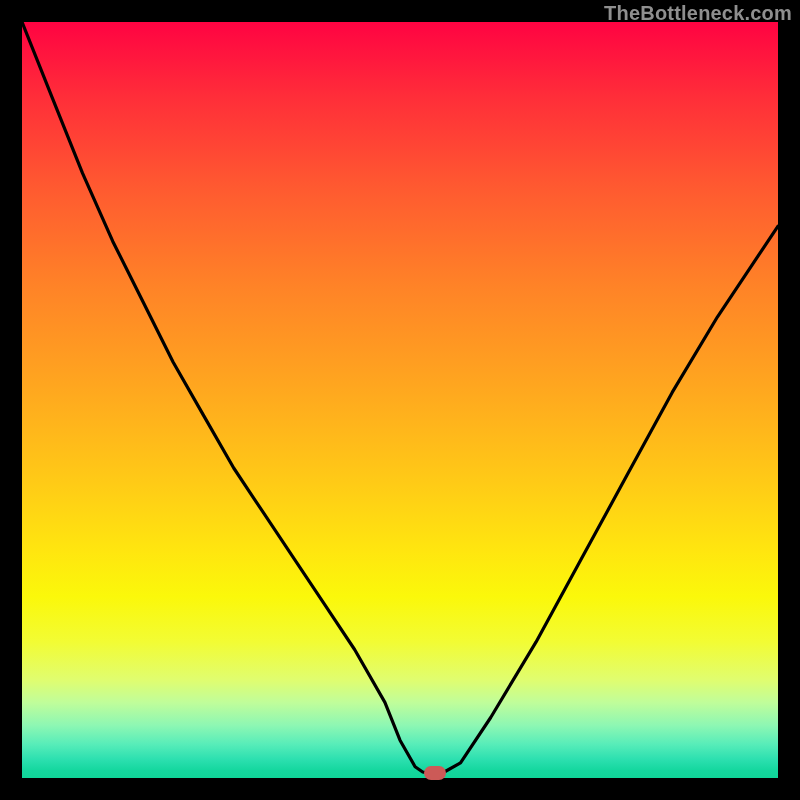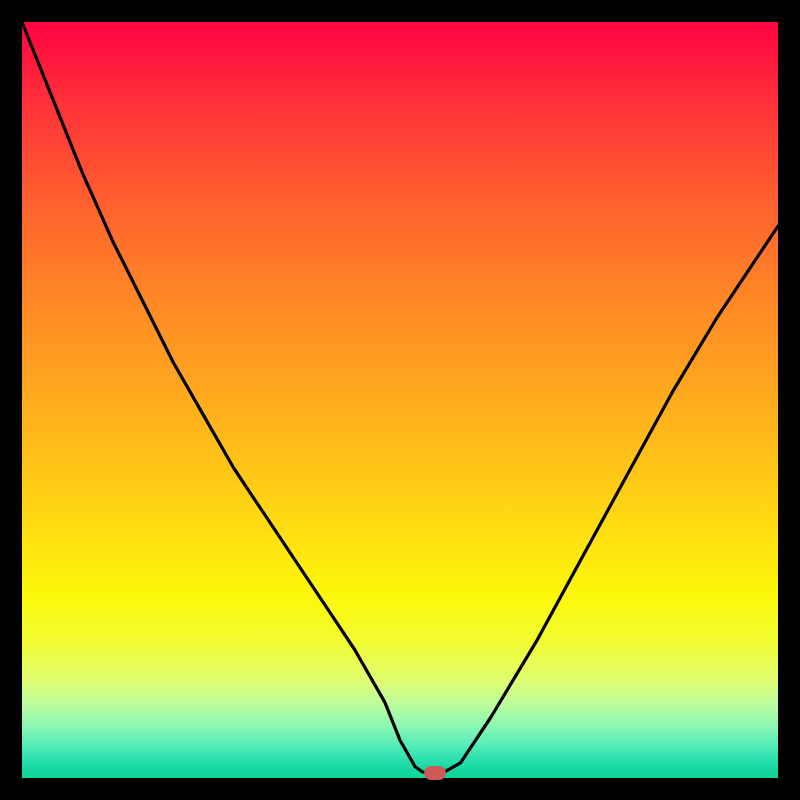--- a/index.html
+++ b/index.html
@@ -67,20 +67,21 @@
     font-weight: 600;
     letter-spacing: 0.2px;
     user-select: none;
   }
 </style>
 </head>
 <body>
 
 <div class="stage">
 
+  <div class="watermark">TheBottleneck.com</div>
 
   <div class="plot-area">
 
     <svg class="curve" viewBox="0 0 756 756" preserveAspectRatio="none">
       <path id="curve-path" fill="none" stroke="#000" stroke-width="3.2" stroke-linecap="round" stroke-linejoin="round" d="M0.0 0.0 L30.2 75.6 L60.5 151.2 L90.7 219.2 L121.0 279.7 L151.2 340.2 L181.4 393.1 L211.7 446.0 L241.9 491.4 L272.2 536.8 L302.4 582.1 L332.6 627.5 L362.9 680.4 L378.0 718.2 L393.1 744.7 L400.7 750.0 L408.2 751.5 L419.6 751.5 L438.5 740.9 L468.7 695.5 L514.1 619.9 L559.4 536.8 L604.8 453.6 L650.2 370.4 L695.5 294.8 L756.0 204.1"></path>
     </svg>
 
     <div id="marker" class="marker" style="left: 412.776px; top: 751.464px;"></div>
   </div>
 </div>

